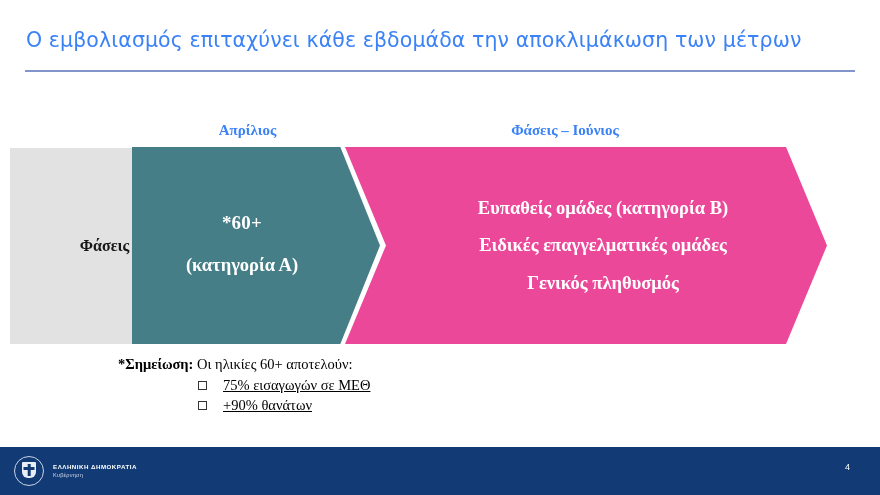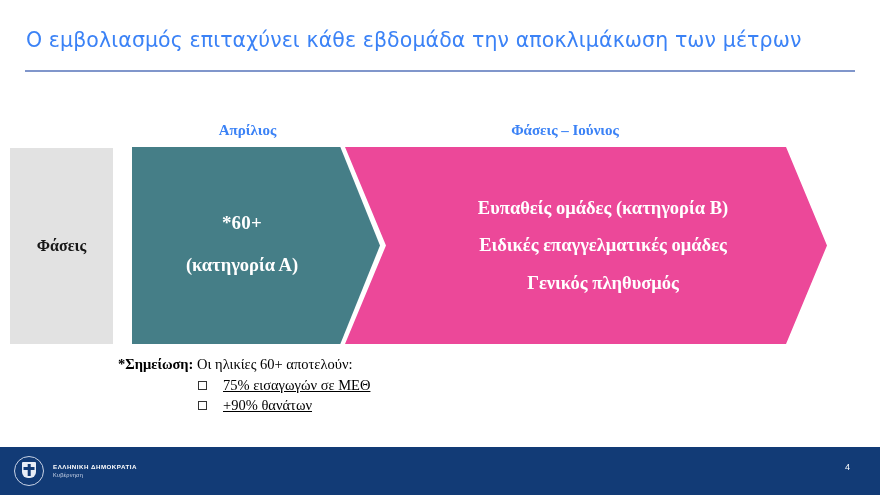--- a/index.html
+++ b/index.html
@@ -54,20 +54,21 @@
   .phases-box {
     position: absolute;
     left: 10px;
     top: 148px;
     width: 103px;
     height: 196px;
     background: #E2E2E2;
     display: flex;
     align-items: center;
     justify-content: center;
+    padding-left: 43px;
   }
   .phases-box-label {
     font-family: "Liberation Serif", serif;
     font-weight: bold;
     font-size: 16px;
     color: #171717;
   }
 
   
   .chev {

